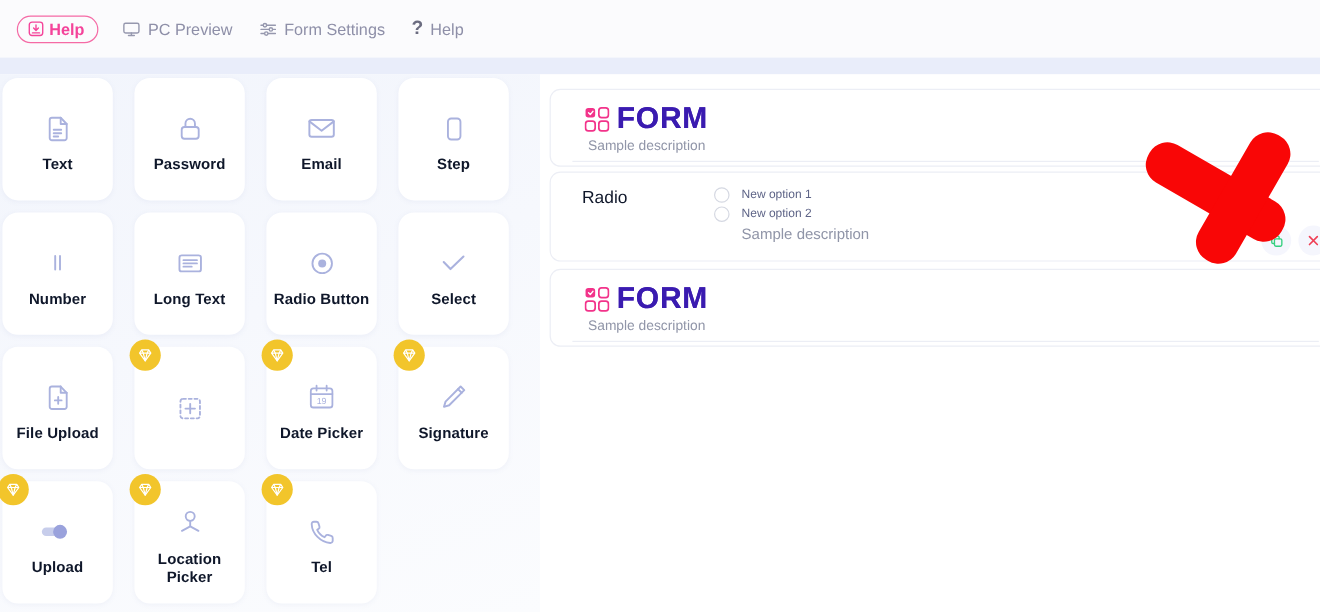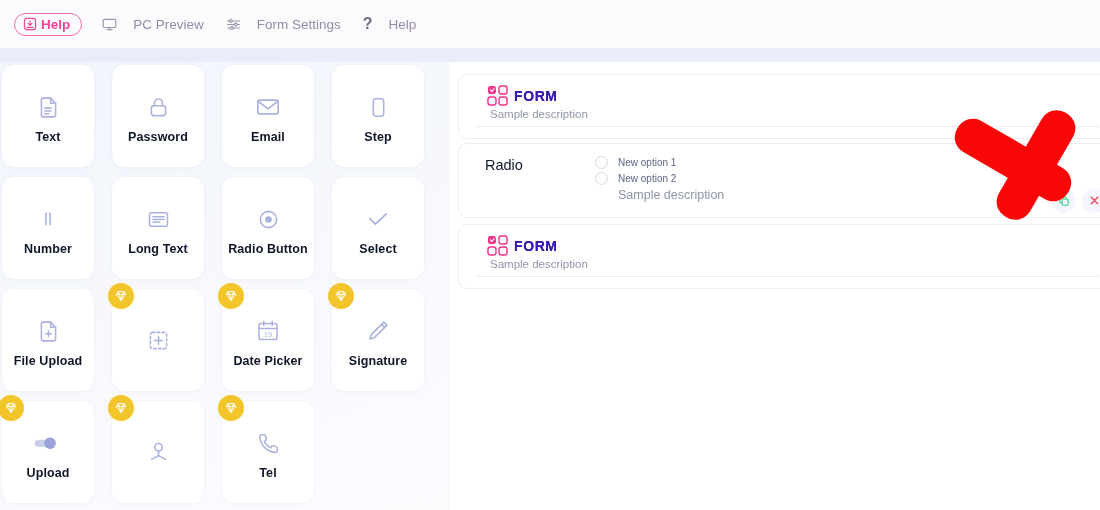--- a/index.html
+++ b/index.html
@@ -25,21 +25,21 @@
   .save-btn {
     display:flex; align-items:center; gap:4px;
     border:1.6px solid #f56aa5; border-radius:999px;
     padding:3px 11px 3px 8px;
     color:#f4439a; font-size:13.5px; font-weight:600;
     background:transparent; cursor:pointer;
     margin-right:20px;
   }
   .save-btn .ic { width:14px; height:14px; display:block; }
   .tb-item {
-    display:flex; align-items:center; gap:16px;
+    display:flex; align-items:center; gap:6px;
     color:#8e8fa8; font-size:13.5px;
     margin-right:22px; cursor:pointer;
     white-space:nowrap;
   }
   .tb-item .ic { width:15px; height:15px; display:block; flex:none; }
   .tb-item .qm { font-size:16px; font-weight:700; color:#6b6c80; line-height:1; }
 
   
   .sidebar {
     position:absolute; left:0; top:62px; width:450px; height:448px;
@@ -93,21 +93,21 @@
     border:1px solid #eceef5;
     border-radius:9px;
   }
   .fcard.head1 { top:12px; height:65px; }
   .fcard.radio { top:81px; height:75px; }
   .fcard.head2 { top:162px; height:65px; }
 
   .form-logo-row { display:flex; align-items:center; gap:6px; padding:10px 0 0 28px; }
   .qr { width:21px; height:21px; display:block; }
   .form-title {
-    font-size:14px; font-weight:700; letter-spacing:0.6px;
+    font-size:25px; font-weight:700; letter-spacing:0.6px;
     color:#3a1bb0;
     background: linear-gradient(90deg,#4a1fc0 0%, #3b17a8 100%);
     -webkit-background-clip:text; background-clip:text;
   }
   .form-desc {
     padding-left:31px; margin-top:2px;
     font-size:11.5px; color:#9095a8;
   }
   .hr {
     margin:6px 18px 0 18px; height:1px; background:#eceef5;
@@ -379,20 +379,21 @@
               <path d="m9.6 9.4 2.4 9.6 2.4-9.6M7.6 5.4l2 4M16.4 5.4l-2 4"></path>
             </svg>
           </div>
           <div class="glyph">
             <svg viewBox="0 0 24 24" width="25" height="25" fill="none" stroke="#aab2de" stroke-width="1.5" stroke-linecap="round" stroke-linejoin="round">
               <circle cx="12" cy="7" r="3.6"></circle>
               <path d="M12 10.6v4.4"></path>
               <path d="M5.4 18.6 12 15l6.6 3.6"></path>
             </svg>
           </div>
+          <div class="lbl">Location Picker</div>
         </div>
       </div>
 
       <div class="cell">
         <div class="card">
           <div class="gem">
             <svg viewBox="0 0 24 24" width="16" height="16" fill="none" stroke="#ffffff" stroke-width="1.5" stroke-linejoin="round">
               <path d="M5 9.4h14L12 19z"></path>
                 <path d="M5 9.4 7.6 5.4h8.8L19 9.4"></path>
               <path d="m9.6 9.4 2.4 9.6 2.4-9.6M7.6 5.4l2 4M16.4 5.4l-2 4"></path>

